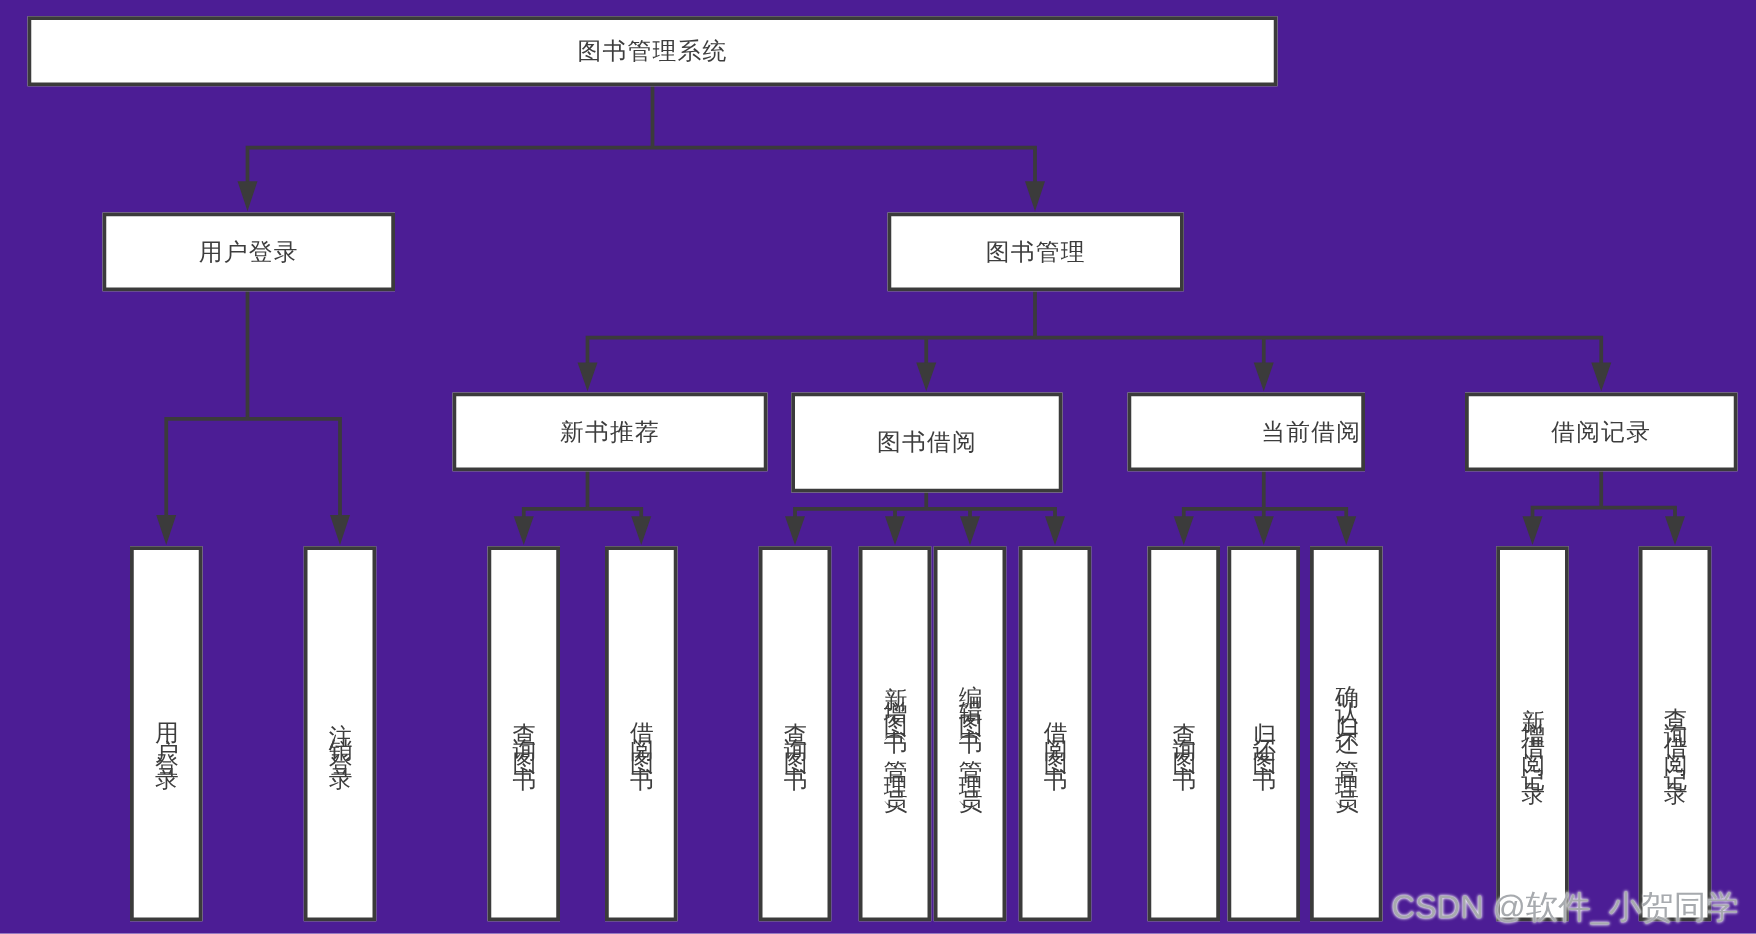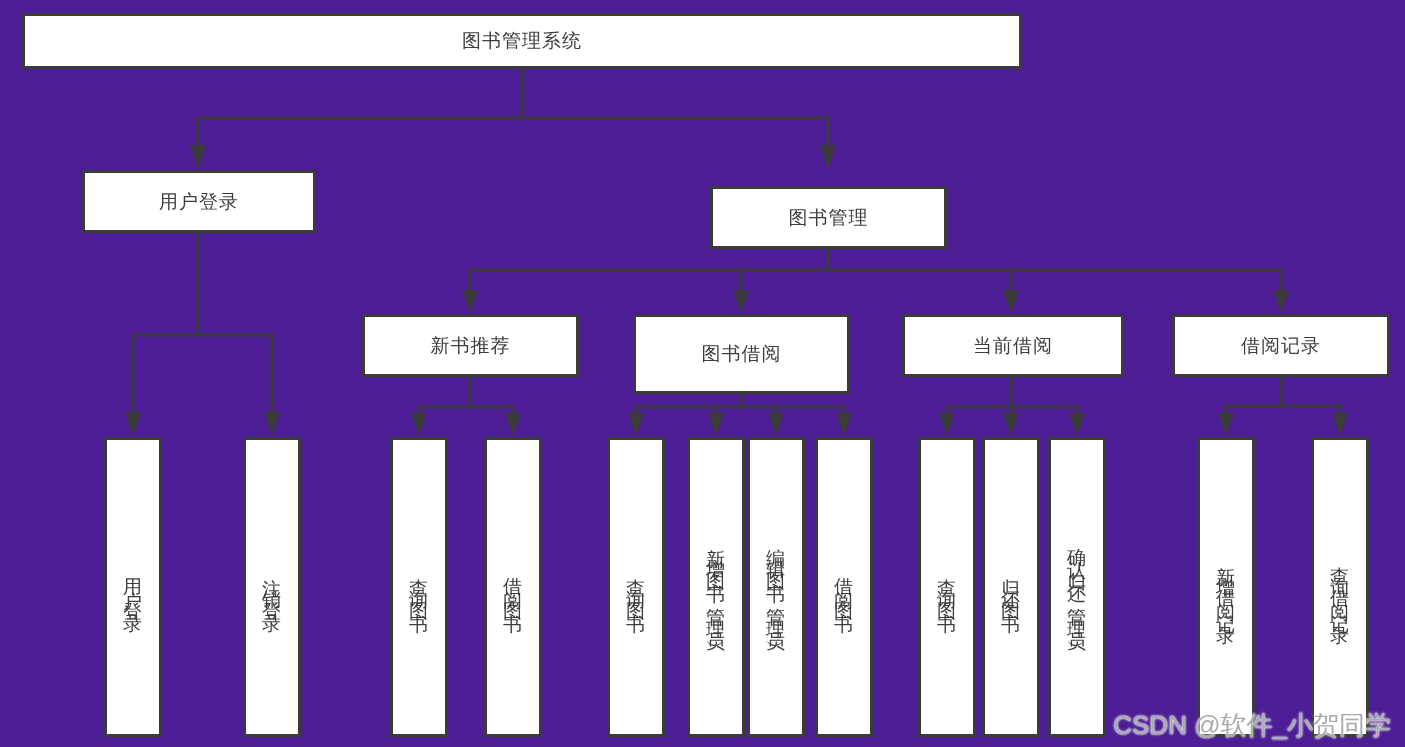--- a/index.html
+++ b/index.html
@@ -42,24 +42,24 @@
   .vbox .vtext {
     writing-mode: vertical-rl;
     text-orientation: mixed;
     letter-spacing: 12px;
     line-height: 1;
     white-space: nowrap;
   }
   
   #n-root   { left: 22px;   top: 13px;  width: 1000px; height: 56px; }
   #n-login  { left: 82px;   top: 170px; width: 234px;  height: 63px; }
-  #n-mgmt   { left: 710px;  top: 170px; width: 237px;  height: 63px; margin-top: 16px; }
-  #n-newb   { left: 362px;  top: 314px; width: 217px;  height: 63px; }
+  #n-mgmt   { left: 710px;  top: 170px; width: 237px;  height: 63px; }
+  #n-newb   { left: 362px;  top: 314px; width: 252px;  height: 63px; }
   #n-borrow { left: 633px;  top: 314px; width: 217px;  height: 80px; }
-  #n-cur    { left: 902px;  top: 314px; width: 222px;  height: 63px; }
+  #n-cur    { left: 902px;  top: 314px; width: 190px;  height: 63px; justify-content: flex-end; }
   #n-rec    { left: 1172px; top: 314px; width: 218px;  height: 63px; }
   
   #l1  { left: 104px; }
   #l2  { left: 243px; }
   #l3  { left: 390px; }
   #l4  { left: 484px; }
   #l5  { left: 607px; }
   #l6  { left: 687px; }
   #l7  { left: 747px; }
   #l8  { left: 815px; }

